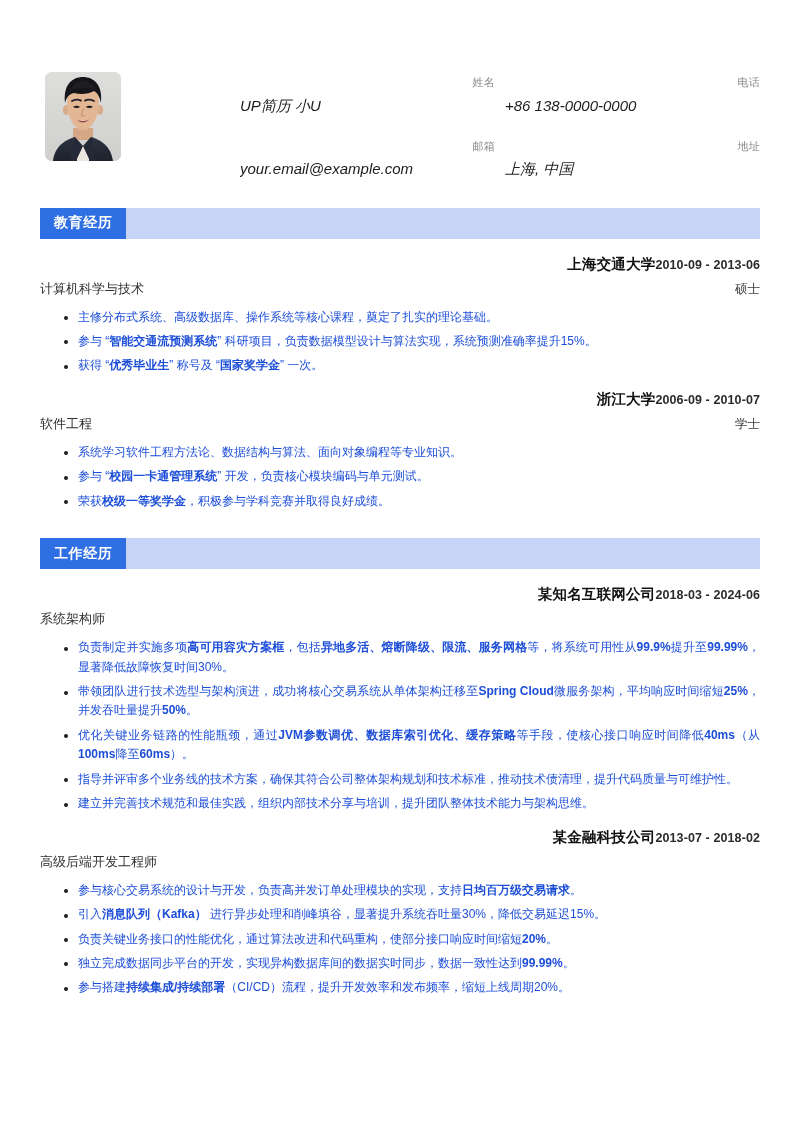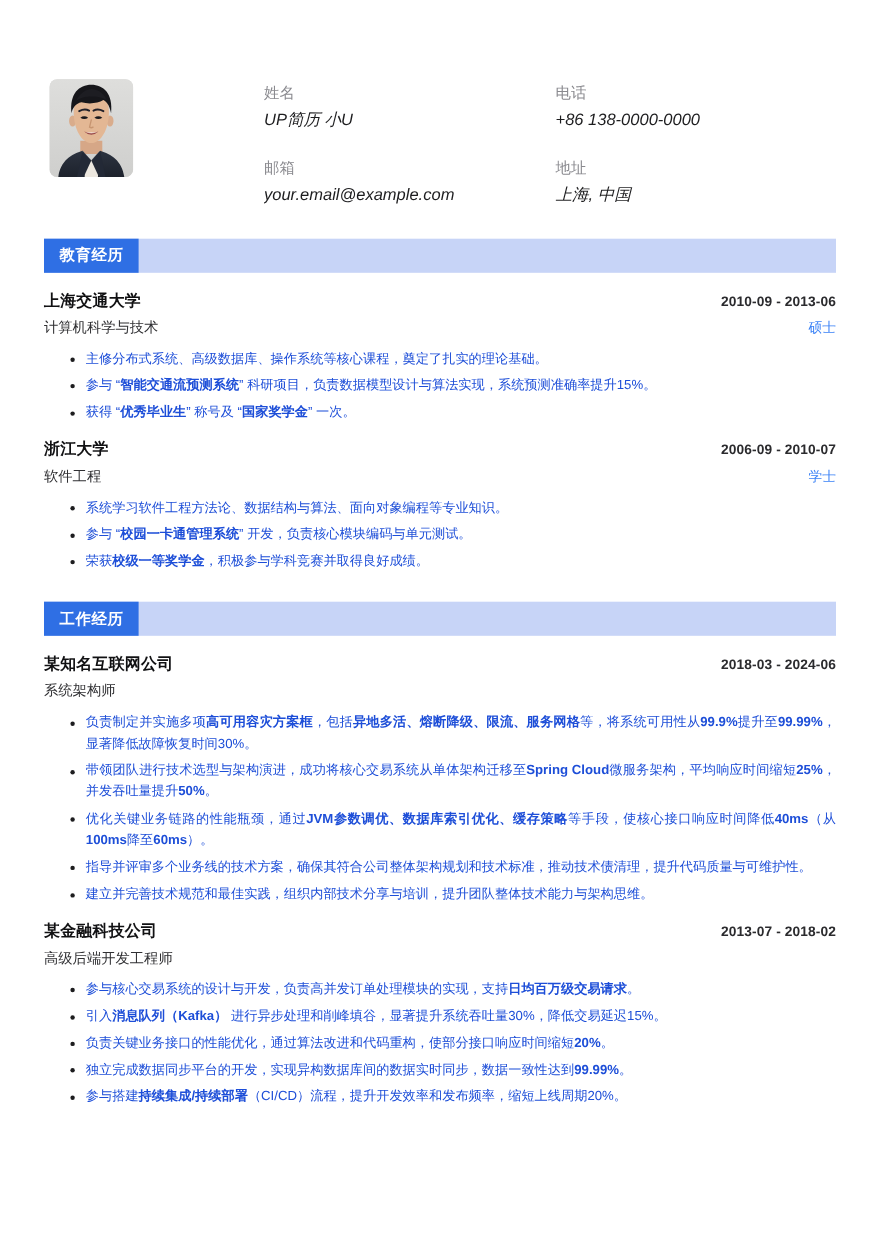--- a/index.html
+++ b/index.html
@@ -52,25 +52,26 @@
   .contact-grid {
     flex: 1;
     display: grid;
     grid-template-columns: 1fr 1fr;
     row-gap: 22px;
     column-gap: 10px;
     padding-top: 2px;
   }
   .contact-field { min-width: 0; }
   .contact-label {
-    font-size: 14px;
+    font-size: 11px;
     color: #8a8a8f;
     line-height: 1.5;
     margin-bottom: 5px;
     letter-spacing: .2px;
+    text-align: right;
   }
   .contact-value {
     font-size: 15px;
     color: #1d1d1f;
     line-height: 1.35;
     white-space: nowrap;
     overflow: hidden;
     text-overflow: ellipsis;
     font-style: italic;
   }
@@ -106,21 +107,21 @@
     opacity: .92;
     white-space: nowrap;
     margin-top: 44px;
   }
 
   
   .entry { margin-bottom: 4px; }
   .entry + .entry { margin-top: 14px; }
   .entry-top {
     display: flex;
-    justify-content: space-between;
+    justify-content: flex-end;
     align-items: baseline;
   }
   .entry-org {
     font-size: 14.5px;
     font-weight: bold;
     color: #111113;
     letter-spacing: .2px;
   }
   .entry-date {
     font-size: 12.5px;
@@ -134,21 +135,21 @@
     justify-content: space-between;
     align-items: flex-end;
     margin-top: 6px;
   }
   .entry-role {
     font-size: 13px;
     color: #303033;
   }
   .entry-meta {
     font-size: 12.5px;
-    color: #3b82f6;
+    color: #404040;
     white-space: nowrap;
   }
 
   
   ul.bullets {
     margin: 10px 0 0 0;
     padding: 0 0 0 24px;
     list-style: none;
   }
   ul.bullets li {

